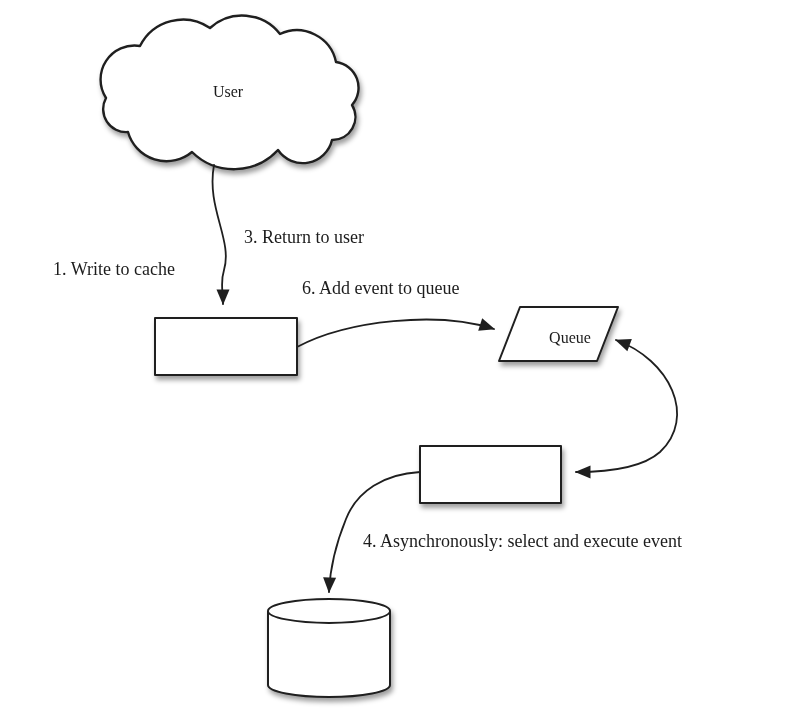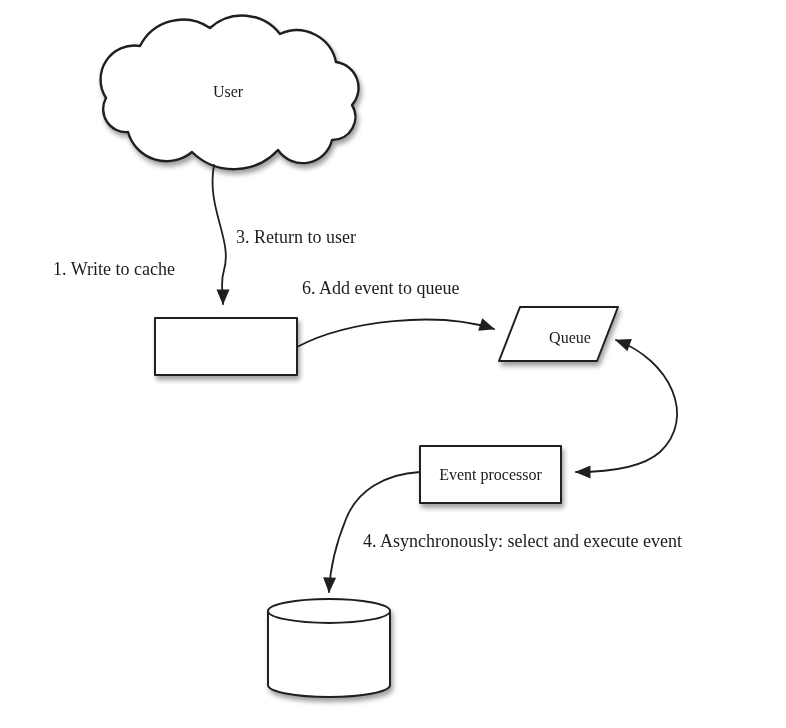--- a/index.html
+++ b/index.html
@@ -106,24 +106,23 @@
     <path class="edge" marker-start="url(#arrow-rev)" marker-end="url(#arrow)" d="M616,340 C670,360 697,417 660,452 C642,468 606,472 576,472"></path>
 
     <path class="edge" marker-end="url(#arrow)" d="M420,472 C384,474 357,491 346,519 C335,546 330,568 329,592"></path>
   </svg>
 
   <div class="node-label" style="left:88px; top:64px; width:280px; height:56px;">User</div>
 
 
   <div class="node-label" style="left:515px; top:306px; width:110px; height:64px;">Queue</div>
 
-  <div class="node-label" style="left:420px; top:446px; width:141px; height:57px;">Event processor</div>
 
 
   <div class="edge-label" style="left:53px; top:259px;">1. Write to cache</div>
 
-  <div class="edge-label" style="left:236px; top:227px;">3. Return to user</div>
+  <div class="edge-label" style="left:244px; top:227px;">3. Return to user</div>
 
   <div class="edge-label" style="left:302px; top:278px;">6. Add event to queue</div>
 
   <div class="edge-label" style="left:363px; top:531px;text-align:right;">4. Asynchronously: select and execute event</div>
 
 </div>
 
 </body></html>

